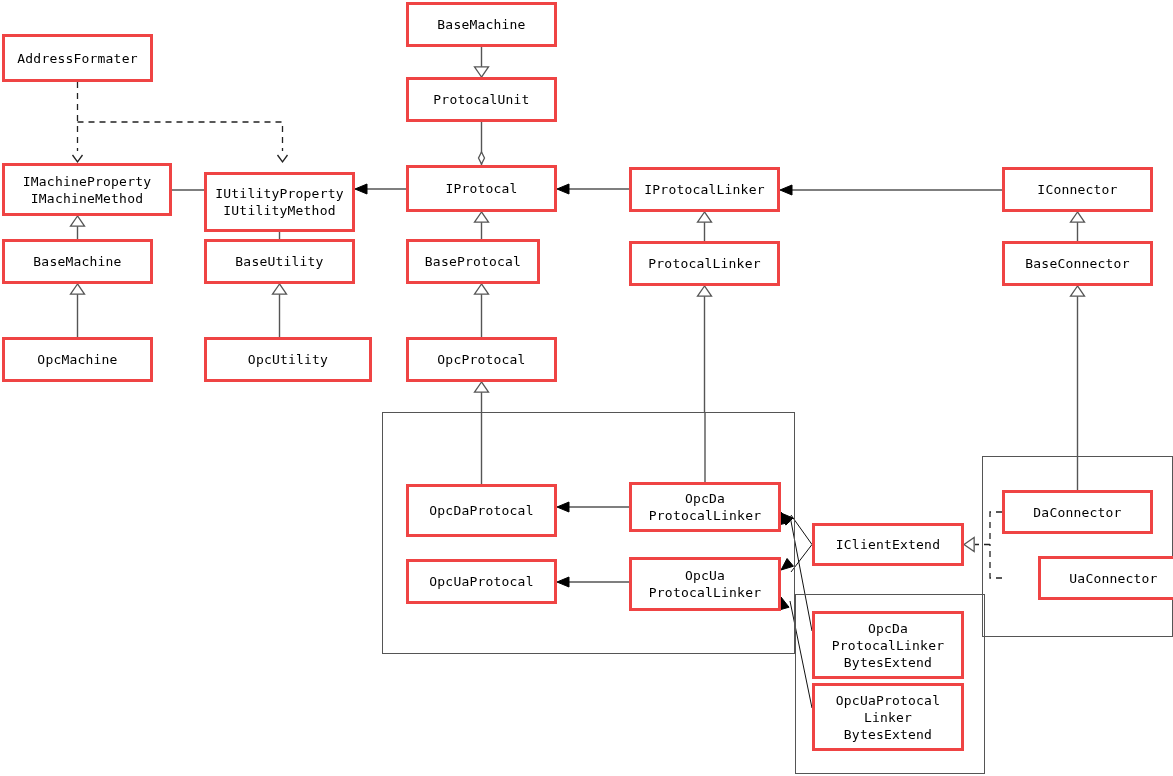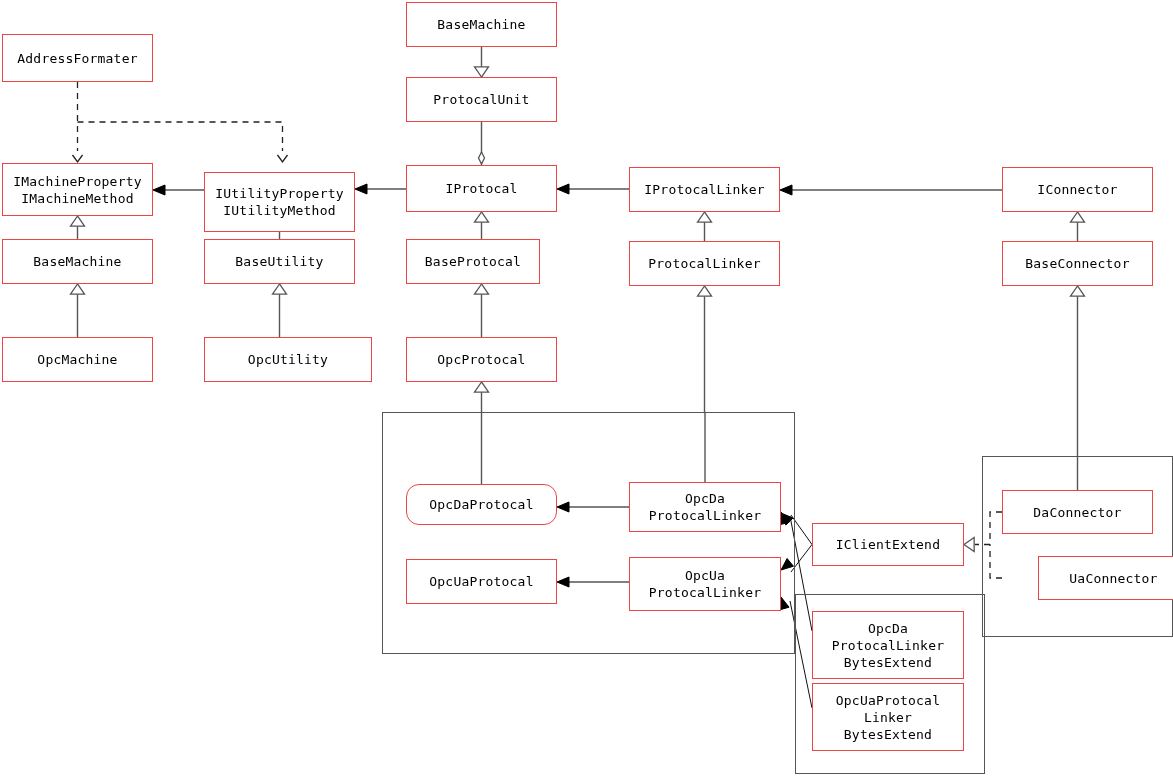--- a/index.html
+++ b/index.html
@@ -1,19 +1,19 @@
 <!DOCTYPE html>
 <html><head>
 <meta charset="utf-8">
 <style>
   html,body{margin:0;padding:0;background:#ffffff;}
   #canvas{position:relative;width:1173px;height:776px;background:#ffffff;
           font-family:"DejaVu Sans Mono","Liberation Mono",monospace;overflow:hidden;}
   svg.layer{position:absolute;left:0;top:0;width:1173px;height:776px;overflow:visible;}
-  .node{position:absolute;box-sizing:border-box;border:1px solid #ef4444;background:#ffffff;
+  .node{position:absolute;box-sizing:border-box;border:3px solid #ef4444;background:#ffffff;
         display:flex;align-items:center;justify-content:center;text-align:center;
         font-size:13px;color:#000000;line-height:17px;letter-spacing:0.2px;}
   .node span{display:block;width:100%;white-space:pre-line;}
   .group{position:absolute;box-sizing:border-box;border:1px solid #555555;background:transparent;}
   .edge{stroke:#555555;stroke-width:1.4;fill:none;}
   .edge-thin{stroke:#111111;stroke-width:1;fill:none;}
   .edge-dash{stroke:#222222;stroke-width:1.3;fill:none;stroke-dasharray:6 5;}
   .head-hollow{fill:#ffffff;stroke:#555555;stroke-width:1.3;}
   .head-solid{fill:#000000;stroke:#000000;stroke-width:1;}
   .head-open{fill:none;stroke:#222222;stroke-width:1.3;}
@@ -89,21 +89,21 @@
   <div id="node-layer">
       <div class="node" style="left: 2px; top: 34px; width: 151px; height: 48px;">
         <span>AddressFormater</span>
       </div>
       <div class="node" style="left: 406px; top: 2px; width: 151px; height: 45px;">
         <span>BaseMachine</span>
       </div>
       <div class="node" style="left: 406px; top: 77px; width: 151px; height: 45px;">
         <span>ProtocalUnit</span>
       </div>
-      <div class="node" style="left: 2px; top: 163px; width: 151px; height: 53px;">
+      <div class="node" style="left: 2px; top: 163px; width: 170px; height: 53px;">
         <span>IMachineProperty
 IMachineMethod</span>
       </div>
       <div class="node" style="left: 204px; top: 172px; width: 151px; height: 60px;">
         <span>IUtilityProperty
 IUtilityMethod</span>
       </div>
       <div class="node" style="left: 406px; top: 165px; width: 151px; height: 47px;">
         <span>IProtocal</span>
       </div>
@@ -130,21 +130,21 @@
       </div>
       <div class="node" style="left: 2px; top: 337px; width: 151px; height: 45px;">
         <span>OpcMachine</span>
       </div>
       <div class="node" style="left: 204px; top: 337px; width: 168px; height: 45px;">
         <span>OpcUtility</span>
       </div>
       <div class="node" style="left: 406px; top: 337px; width: 151px; height: 45px;">
         <span>OpcProtocal</span>
       </div>
-      <div class="node" style="left: 406px; top: 484px; width: 151px; height: 41px; border-radius: 13px;">
+      <div class="node" style="left: 406px; top: 484px; width: 151px; height: 53px;">
         <span>OpcDaProtocal</span>
       </div>
       <div class="node" style="left: 406px; top: 559px; width: 151px; height: 45px;">
         <span>OpcUaProtocal</span>
       </div>
       <div class="node" style="left: 629px; top: 482px; width: 152px; height: 50px;">
         <span>OpcDa
 ProtocalLinker</span>
       </div>
       <div class="node" style="left: 629px; top: 557px; width: 152px; height: 54px;">

